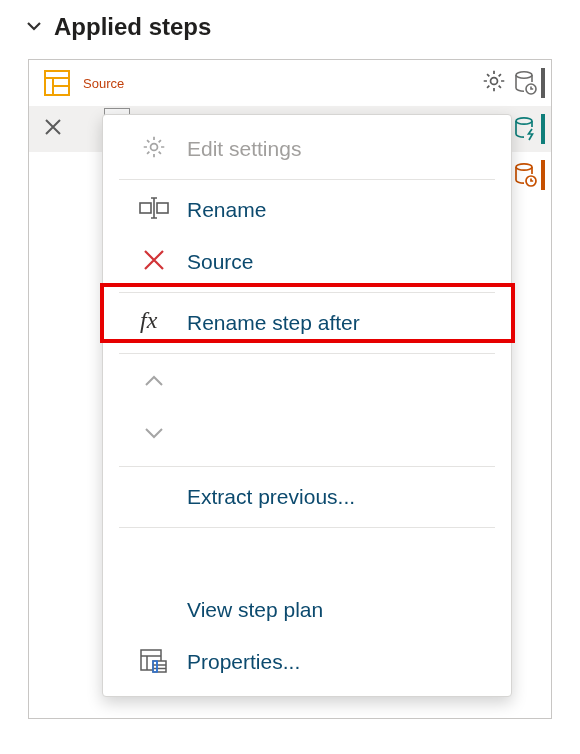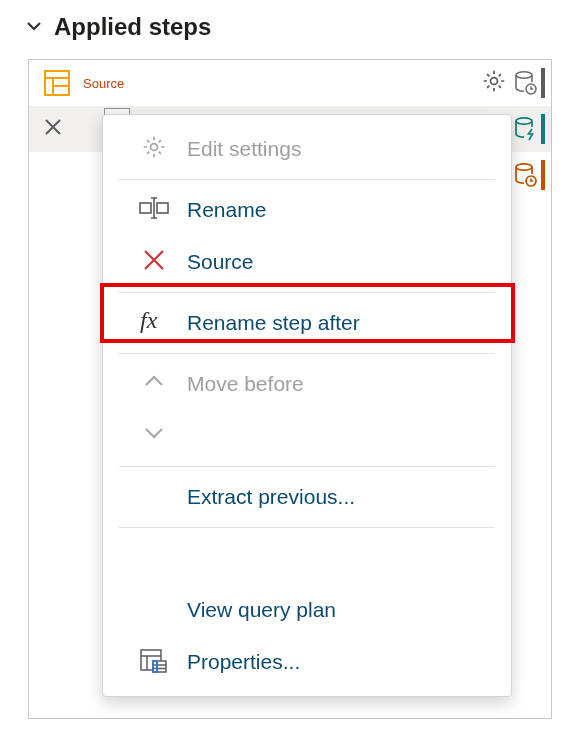--- a/index.html
+++ b/index.html
@@ -271,21 +271,20 @@
   </div>
 
   <div class="menu-sep"></div>
 
   <div class="menu-item disabled">
     <span class="mi-icon">
       <svg width="24" height="24" viewBox="0 0 24 24">
           <path d="M4 16l8-8 8 8" fill="none" stroke="#5c5c5c" stroke-width="2"></path>
         </svg>
     </span>
-    <span class="mi-label">Move before</span>
   </div>
 
   <div class="menu-item disabled">
     <span class="mi-icon">
       <svg width="24" height="24" viewBox="0 0 24 24">
           <path d="M4 8l8 8 8-8" fill="none" stroke="#5c5c5c" stroke-width="2"></path>
         </svg>
     </span>
   </div>
 
@@ -297,21 +296,21 @@
   </div>
 
   <div class="menu-sep"></div>
 
   <div class="menu-item disabled">
     <span class="mi-icon"></span>
   </div>
 
   <div class="menu-item">
     <span class="mi-icon"></span>
-    <span class="mi-label">View query plan</span>
+    <span class="mi-label">View step plan</span>
   </div>
 
   <div class="menu-item">
     <span class="mi-icon">
       <svg width="28" height="26" viewBox="0 0 28 26" fill="none" stroke="#5c5c5c" stroke-width="1.5">
         <rect x="1" y="3" width="20" height="20"></rect>
         <line x1="1" y1="9" x2="21" y2="9"></line>
         <line x1="7" y1="9" x2="7" y2="23"></line>
         <rect x="13" y="14" width="13" height="11" fill="#fff"></rect>
         <line x1="13" y1="18" x2="26" y2="18"></line>

